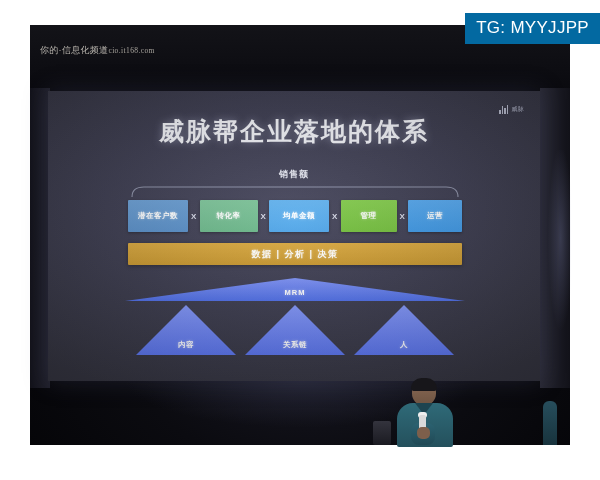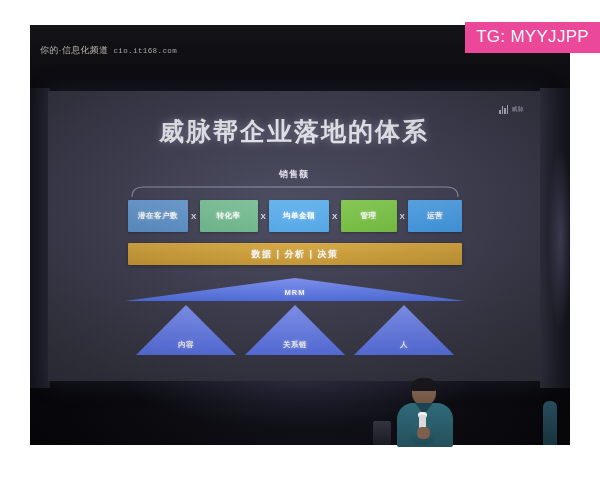--- a/index.html
+++ b/index.html
@@ -379,22 +379,22 @@
     height: 44px;
     background: linear-gradient(180deg, #2c5a6a 0%, #1b3b46 100%);
     border-radius: 6px 6px 0 0;
     opacity: .85;
   }
 
   
   .tg-badge {
     position: absolute;
     right: 0;
-    top: 22px;
-    background: #ec4899;
+    top: 13px;
+    background: #0369a1;
     color: #ffffff;
     font-size: 17px;
     letter-spacing: .3px;
     padding: 5px 11px 6px 11px;
     white-space: nowrap;
   }
   .url-badge {
     position: absolute;
     left: 0;
     bottom: 8px;
@@ -404,30 +404,29 @@
     letter-spacing: .2px;
     padding: 6px 12px 7px 12px;
     white-space: nowrap;
   }
   .cio-watermark {
     position: absolute;
     left: 40px;
     top: 44px;
     display: flex;
     align-items: baseline;
-    gap: 5px;
     color: #b9b5ae;
     white-space: nowrap;
   }
   .cio-cn {
     font-size: 9px;
     letter-spacing: .3px;
   }
   .cio-url {
-    font-family: Liberation Mono, monospace;
+    font-family: Liberation Serif, serif;
     font-size: 7.5px;
     letter-spacing: .4px;
     color: #a8a49d;
   }
 </style>
 </head>
 <body>
 
 <div id="screen">
 

